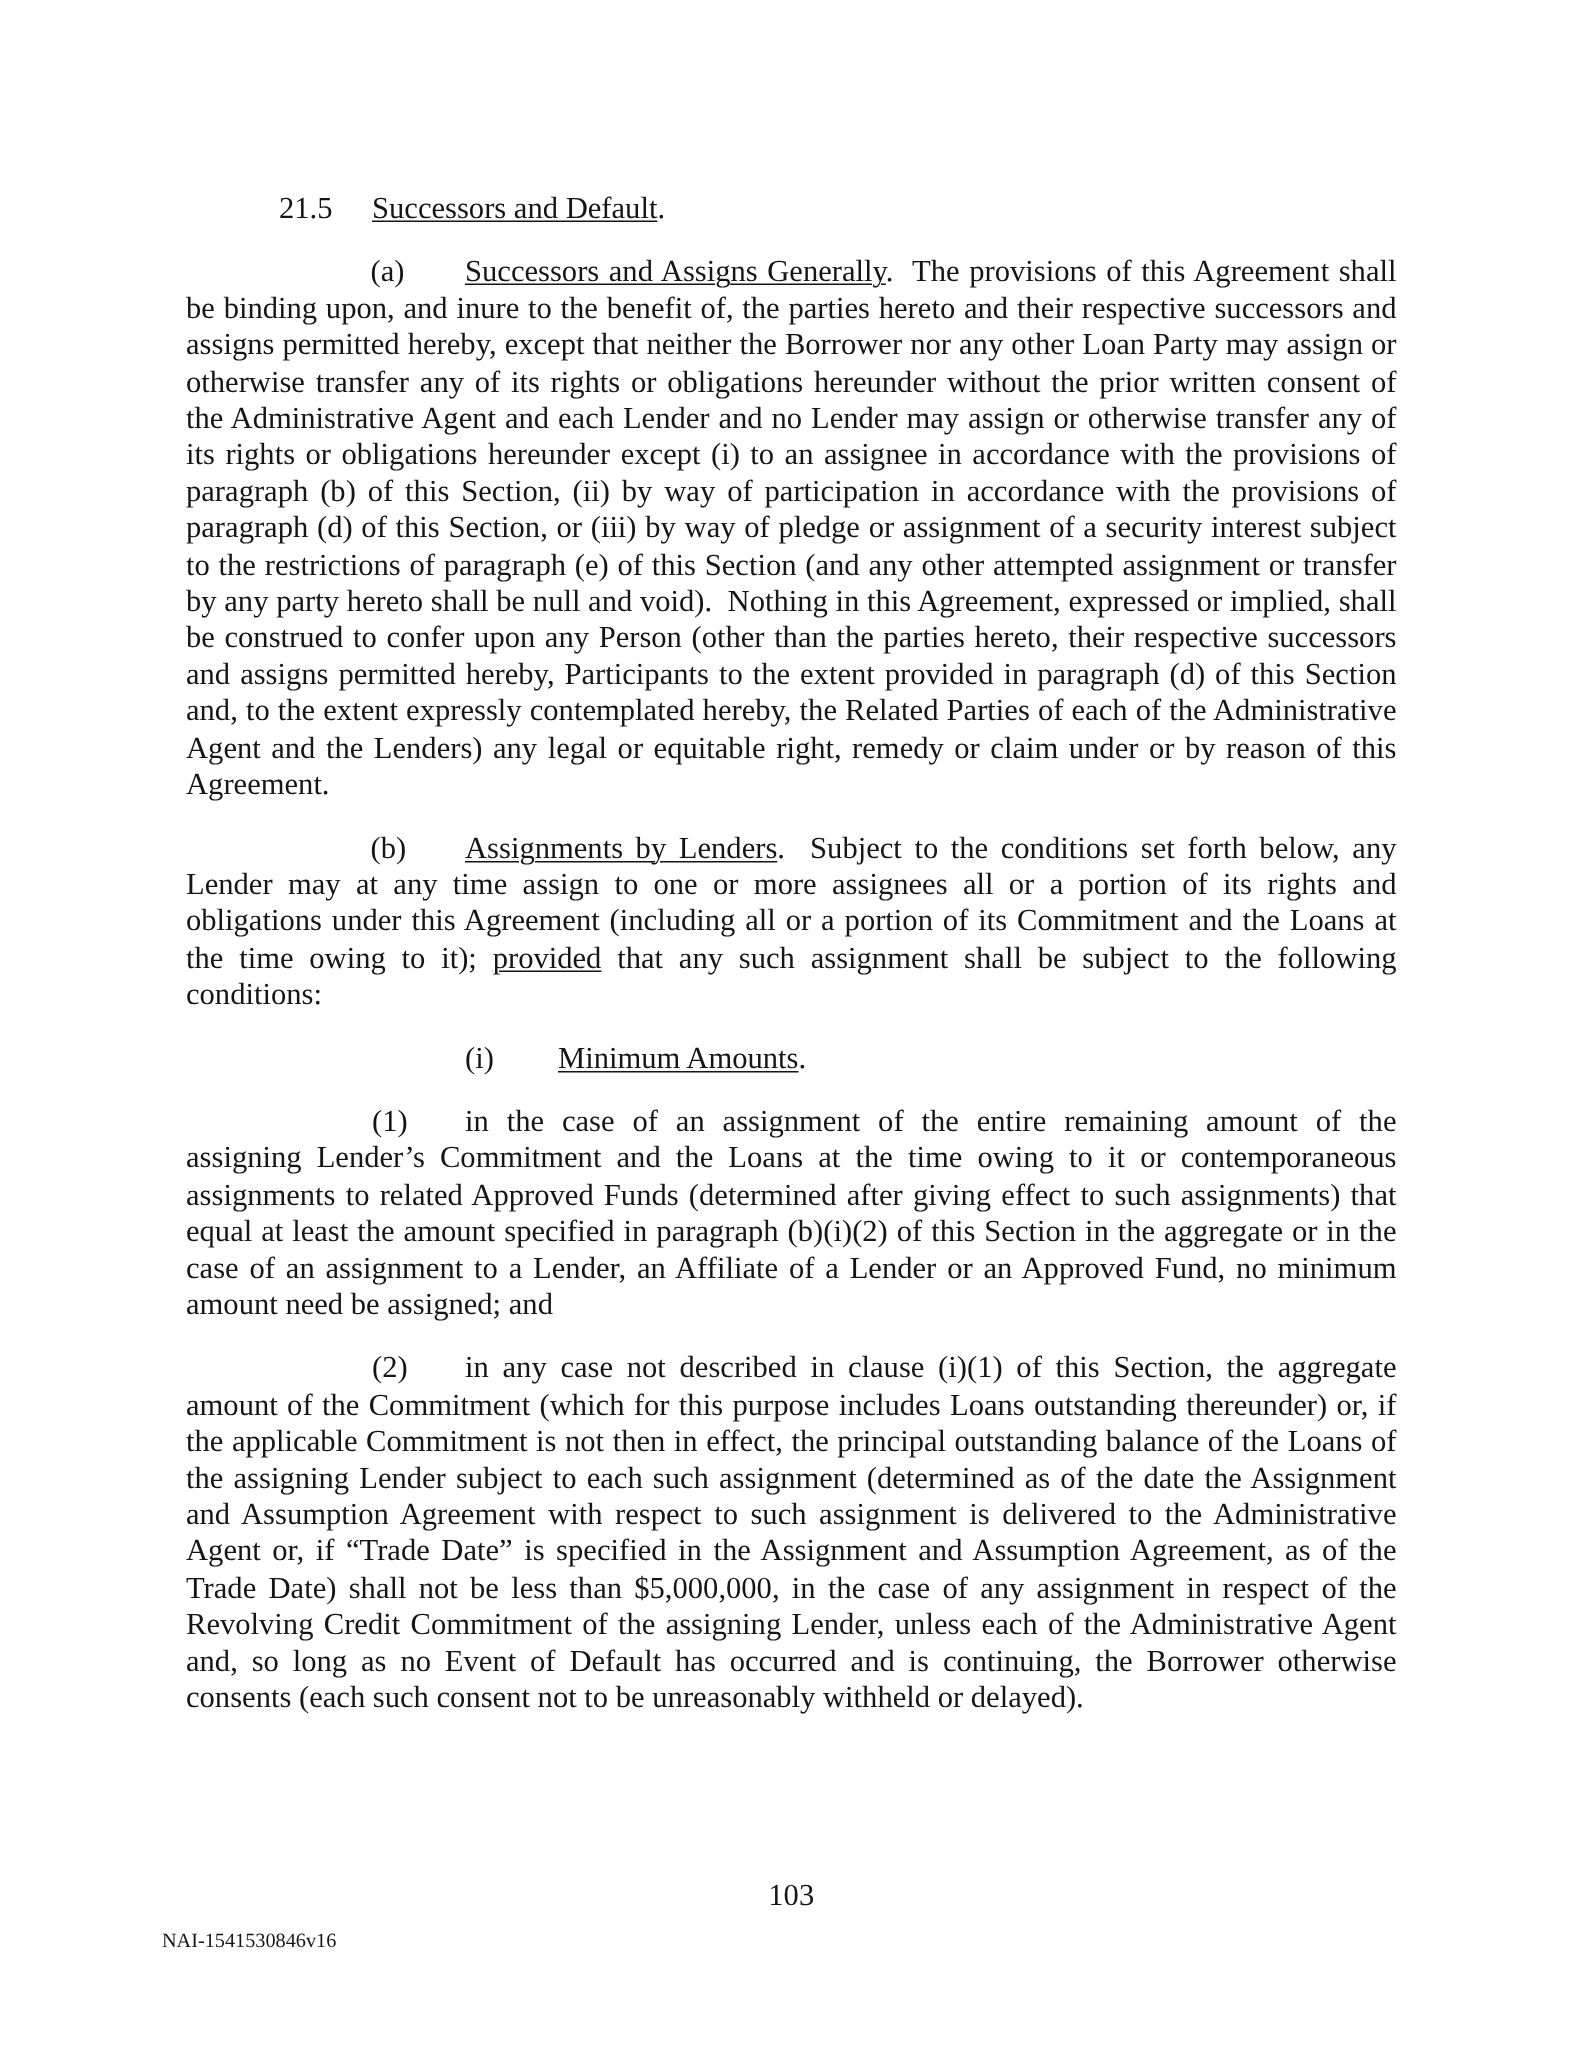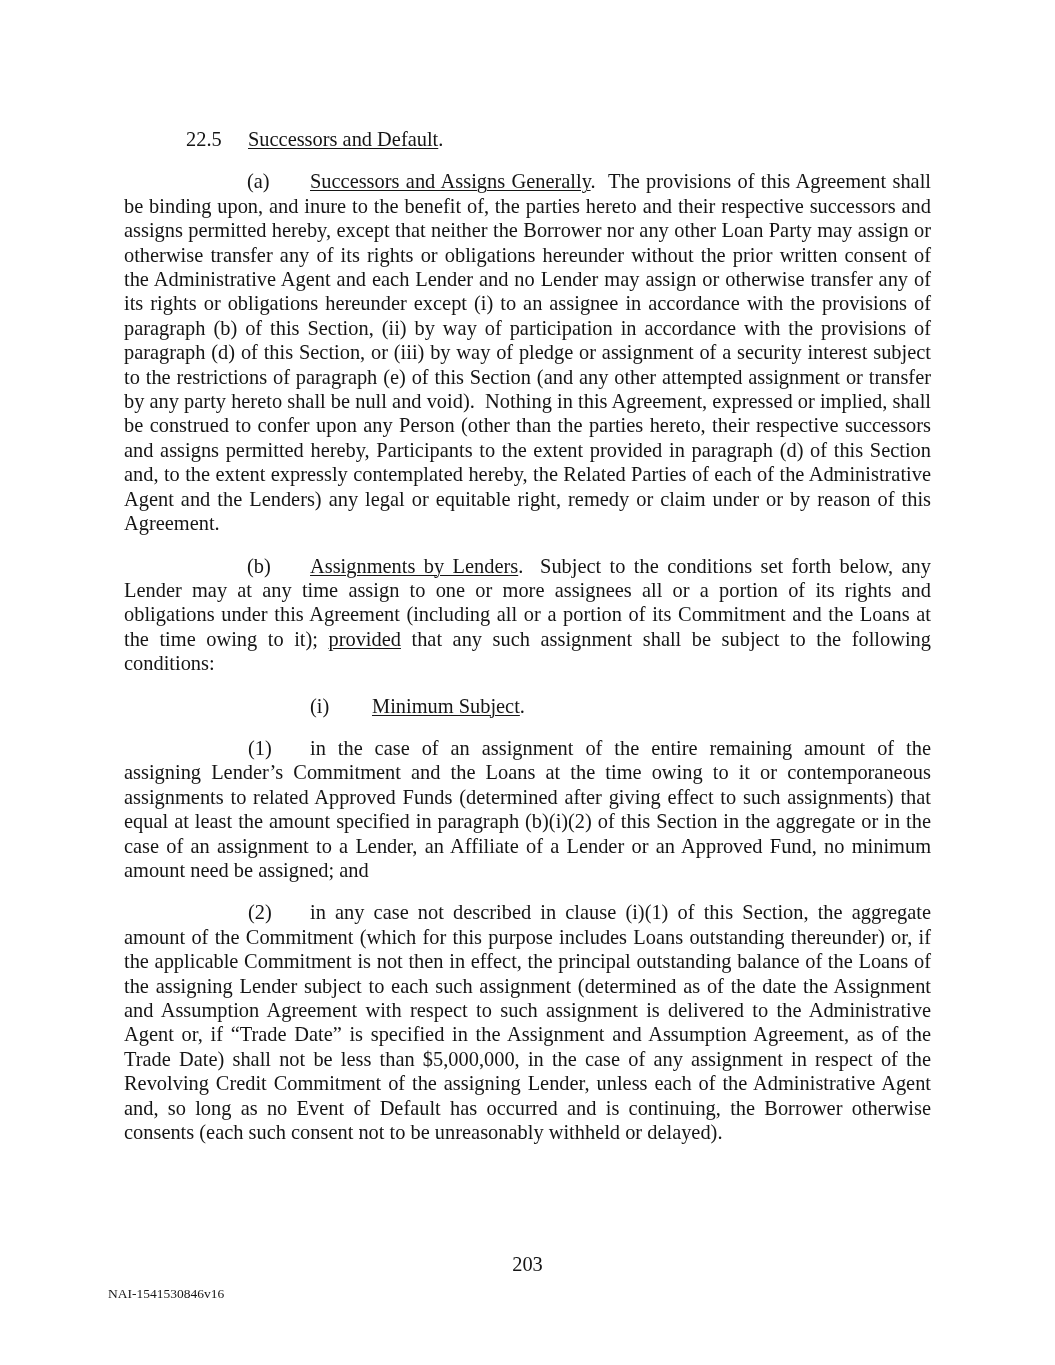--- a/index.html
+++ b/index.html
@@ -46,29 +46,29 @@
     font-size: 13.5px;
     line-height: 16px;
   }
 </style>
 </head>
 <body>
 
 <div class="page">
   <div class="content">
 
-    <p class="sec-heading"><span class="lbl lbl-62">22.5</span><span class="u">Successors and Default</span><span>.</span></p>
+    <p class="sec-heading"><span class="lbl lbl-62">21.5</span><span class="u">Successors and Default</span><span>.</span></p>
 
     <p class="para-first"><span class="lbl lbl-63">(a)</span><span class="u">Successors and Assigns Generally</span><span>.&nbsp; The provisions of this Agreement shall be binding upon, and inure to the benefit of, the parties hereto and their respective successors and assigns permitted hereby, except that neither the Borrower nor any other Loan Party may assign or otherwise transfer any of its rights or obligations hereunder without the prior written consent of the Administrative Agent and each Lender and no Lender may assign or otherwise transfer any of its rights or obligations hereunder except (i) to an assignee in accordance with the provisions of paragraph (b) of this Section, (ii) by way of participation in accordance with the provisions of paragraph (d) of this Section, or (iii) by way of pledge or assignment of a security interest subject to the restrictions of paragraph (e) of this Section (and any other attempted assignment or transfer by any party hereto shall be null and void).&nbsp; Nothing in this Agreement, expressed or implied, shall be construed to confer upon any Person (other than the parties hereto, their respective successors and assigns permitted hereby, Participants to the extent provided in paragraph (d) of this Section and, to the extent expressly contemplated hereby, the Related Parties of each of the Administrative Agent and the Lenders) any legal or equitable right, remedy or claim under or by reason of this Agreement.</span></p>
 
     <p class="para-first"><span class="lbl lbl-63">(b)</span><span class="u">Assignments by Lenders</span><span>.&nbsp; Subject to the conditions set forth below, any Lender may at any time assign to one or more assignees all or a portion of its rights and obligations under this Agreement (including all or a portion of its Commitment and the Loans at the time owing to it); </span><span class="u">provided</span><span> that any such assignment shall be subject to the following conditions:</span></p>
 
-    <p class="clause-head"><span class="lbl lbl-62">(i)</span><span class="u">Minimum Subject</span><span>.</span></p>
+    <p class="clause-head"><span class="lbl lbl-62">(i)</span><span class="u">Minimum Amounts</span><span>.</span></p>
 
     <p class="item"><span class="lbl lbl-62">(1)</span><span>in the case of an assignment of the entire remaining amount of the assigning Lender’s Commitment and the Loans at the time owing to it or contemporaneous assignments to related Approved Funds (determined after giving effect to such assignments) that equal at least the amount specified in paragraph (b)(i)(2) of this Section in the aggregate or in the case of an assignment to a Lender, an Affiliate of a Lender or an Approved Fund, no minimum amount need be assigned; and</span></p>
 
     <p class="item"><span class="lbl lbl-62">(2)</span><span>in any case not described in clause (i)(1) of this Section, the aggregate amount of the Commitment (which for this purpose includes Loans outstanding thereunder) or, if the applicable Commitment is not then in effect, the principal outstanding balance of the Loans of the assigning Lender subject to each such assignment (determined as of the date the Assignment and Assumption Agreement with respect to such assignment is delivered to the Administrative Agent or, if “Trade Date” is specified in the Assignment and Assumption Agreement, as of the Trade Date) shall not be less than $5,000,000, in the case of any assignment in respect of the Revolving Credit Commitment of the assigning Lender, unless each of the Administrative Agent and, so long as no Event of Default has occurred and is continuing, the Borrower otherwise consents (each such consent not to be unreasonably withheld or delayed).</span></p>
 
   </div>
 
-  <div class="page-number">203</div>
+  <div class="page-number">103</div>
   <div class="footer-id">NAI-1541530846v16</div>
 </div>
 
 </body></html>

